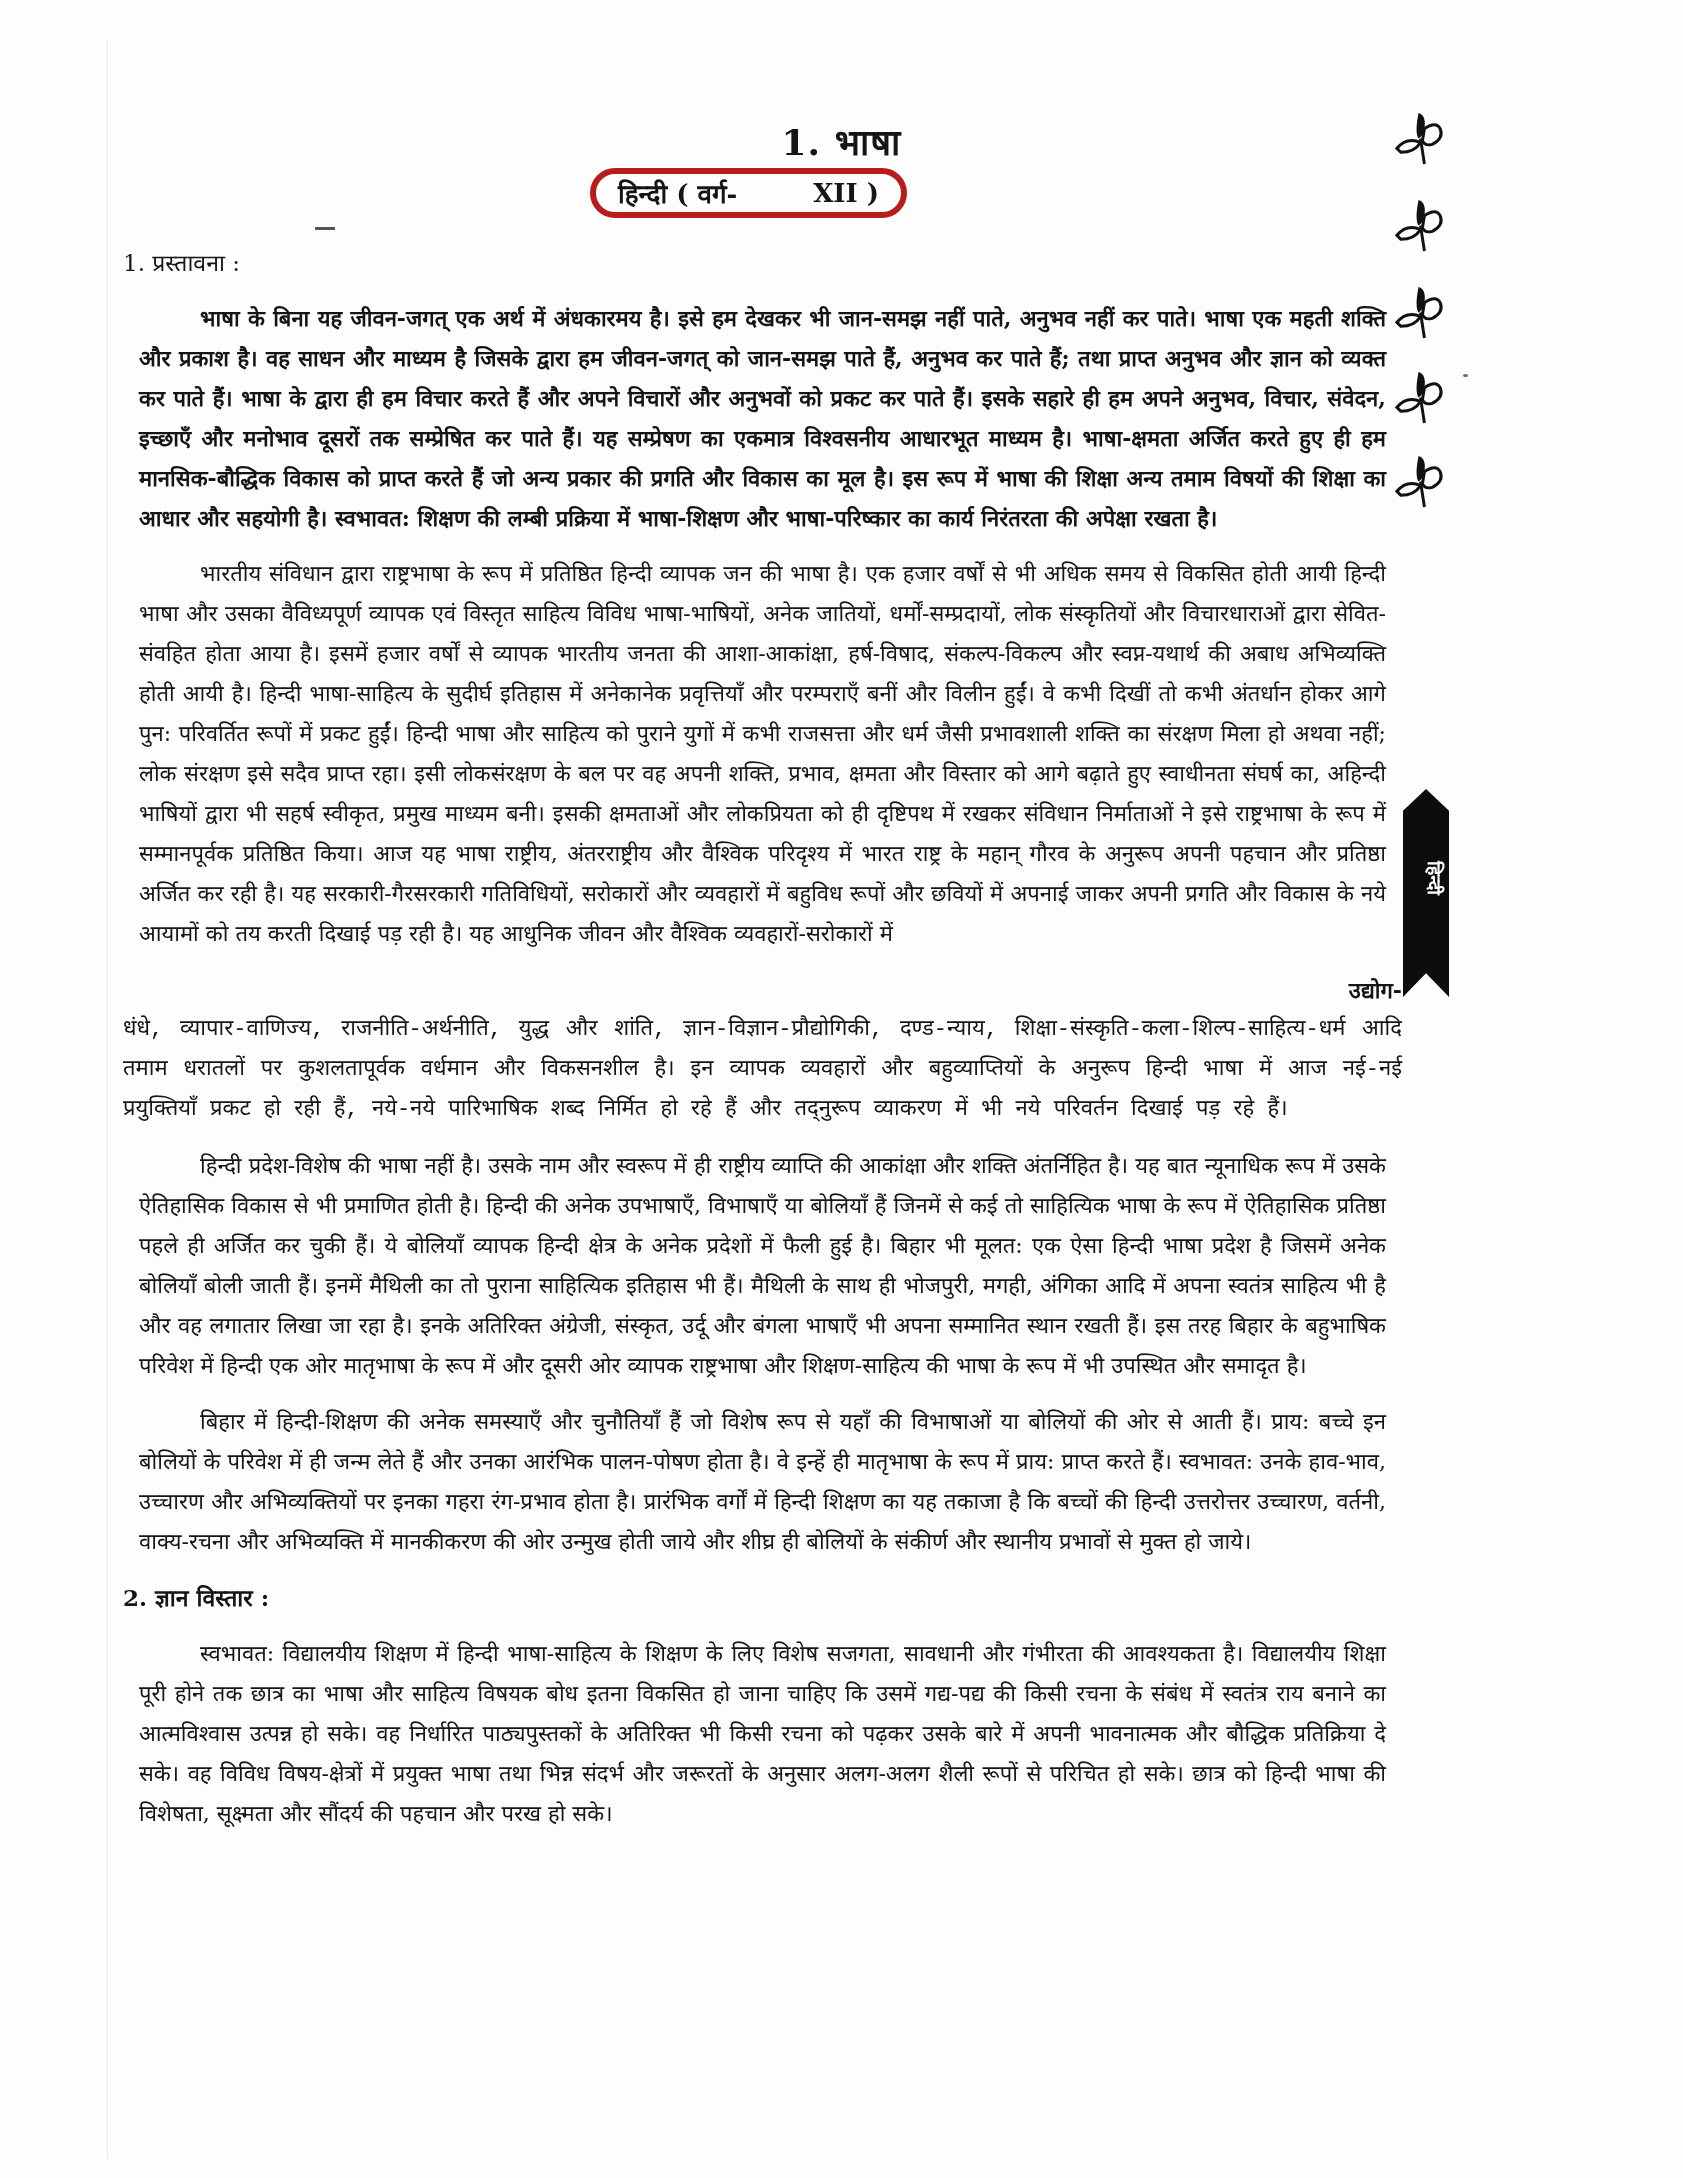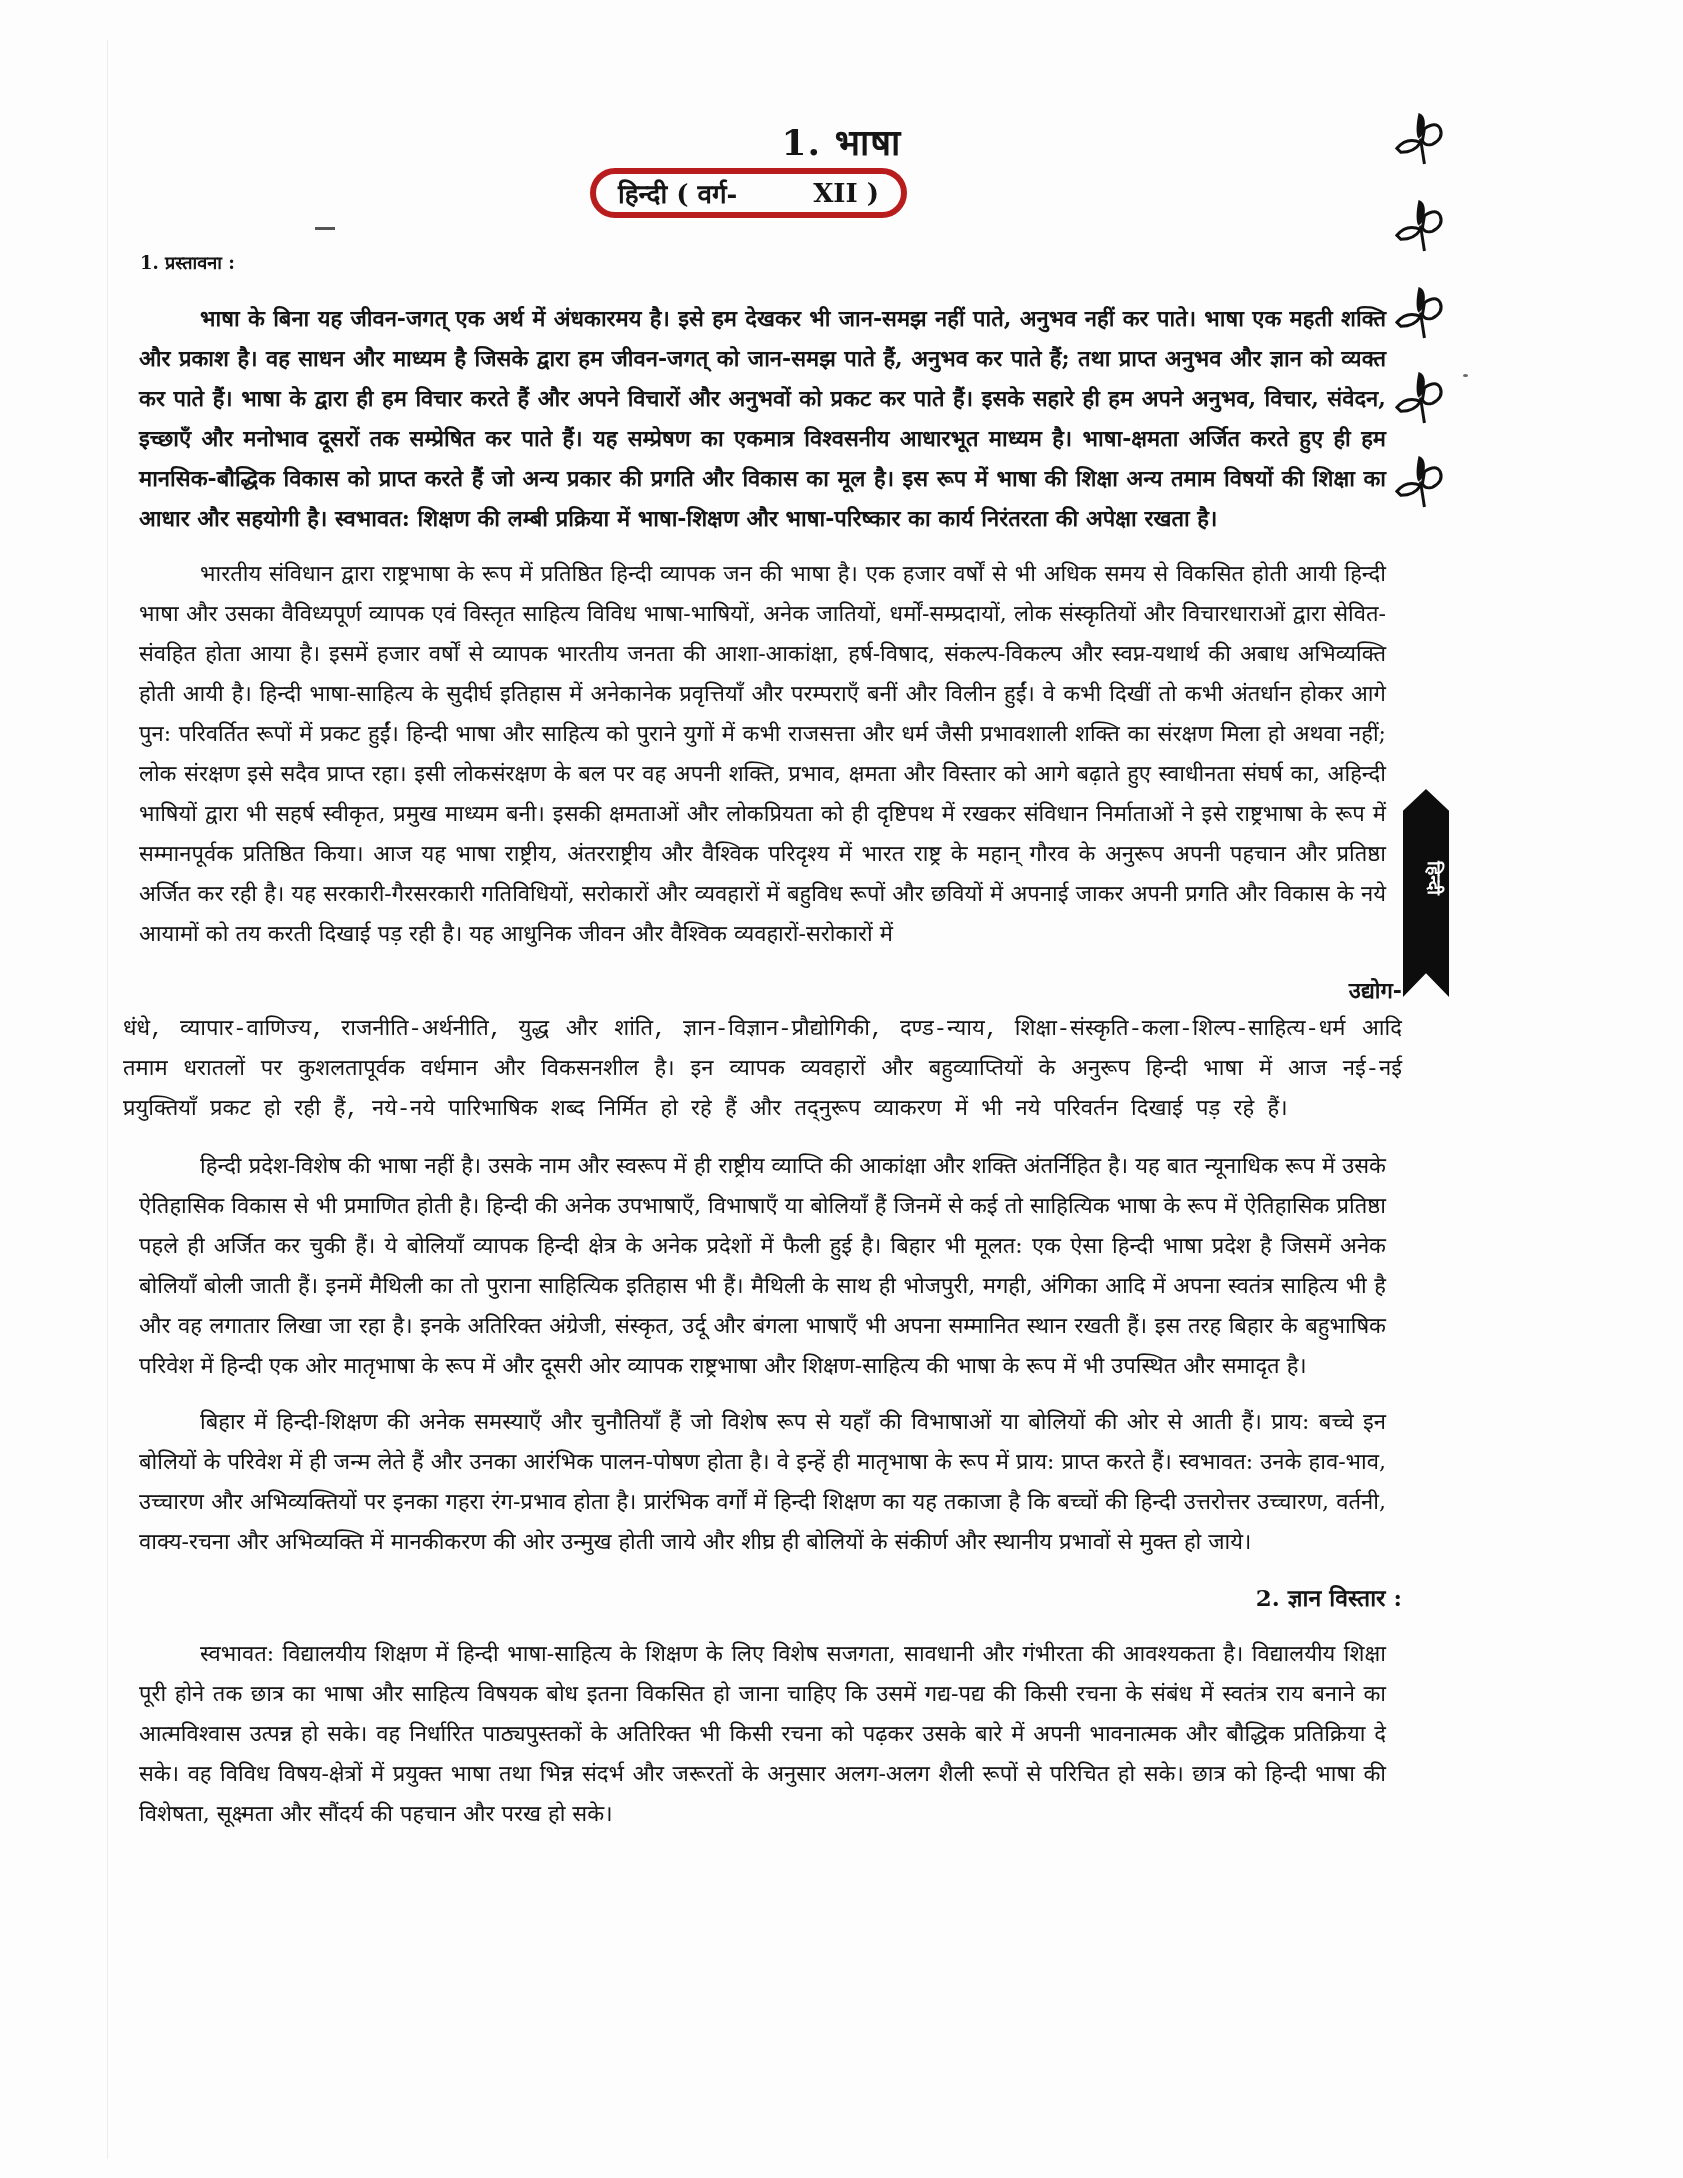--- a/index.html
+++ b/index.html
@@ -8,28 +8,28 @@
   .page { position: absolute; left: 0; top: 0; width: 1683px; height: 2178px; background: #fdfdfd; }
   .margin-line { position: absolute; left: 107px; top: 40px; width: 1px; height: 2119px; background: #ececec; }
   .title { position: absolute; left: 0; width: 1683px; top: 117px; text-align: center;
            font-size: 36px; font-weight: bold; letter-spacing: 1px; }
   .subtitle-box { position: absolute; left: 590px; top: 168px; width: 317px; height: 50px;
                   border: 6px solid #b91c1c; border-radius: 26px; box-sizing: border-box;
                   display: flex; align-items: center; justify-content: space-between;
                   padding: 0 22px; font-size: 26px; font-weight: bold; }
   .tick-mark { position: absolute; left: 315px; top: 227px; width: 20px; height: 3px; background: #555; }
   .content { position: absolute; left: 123px; top: 244px; width: 1279px; }
-  .heading { font-size: 18px; font-weight: bold; line-height: 38px; height: 38px; margin-left: 17px; }
+  .heading { font-size: 23px; font-weight: normal; line-height: 38px; height: 38px; }
   .para { font-size: 22px; line-height: 40px; text-align: justify; text-align-last: left;
           margin: 16px; text-indent: 61px; font-weight: 500; }
   .para.first { font-weight: bold; }
   .spacer-line { height: 40px; }
   .right-word { text-align: right; font-size: 22px; line-height: 40px; height: 40px; font-weight: bold; margin-top: -40px; }
   .plain { font-size: 22px; line-height: 40px; text-indent: 0; margin: 0; font-family: Liberation Mono, monospace; }
-  .sec2-heading { font-size: 23px; font-weight: bold; line-height: 40px; margin-top: 3px; text-align: right; }
+  .sec2-heading { font-size: 23px; font-weight: bold; line-height: 40px; margin-top: 3px; }
   .flowers { position: absolute; left: 1391px; top: 109px; width: 69px; }
   .flower { position: absolute; left: 0; width: 59px; height: 57px; }
   .ribbon { position: absolute; left: 1403px; top: 789px; width: 46px; height: 208px; }
   .ribbon-label { position: absolute; left: 1406px; top: 861px; width: 40px; text-align: center;
                   color: #fff; font-size: 18px; font-weight: bold; writing-mode: vertical-rl; }
   .speck { position: absolute; background: #666; border-radius: 50%; }
 </style>
 </head>
 <body>
 

